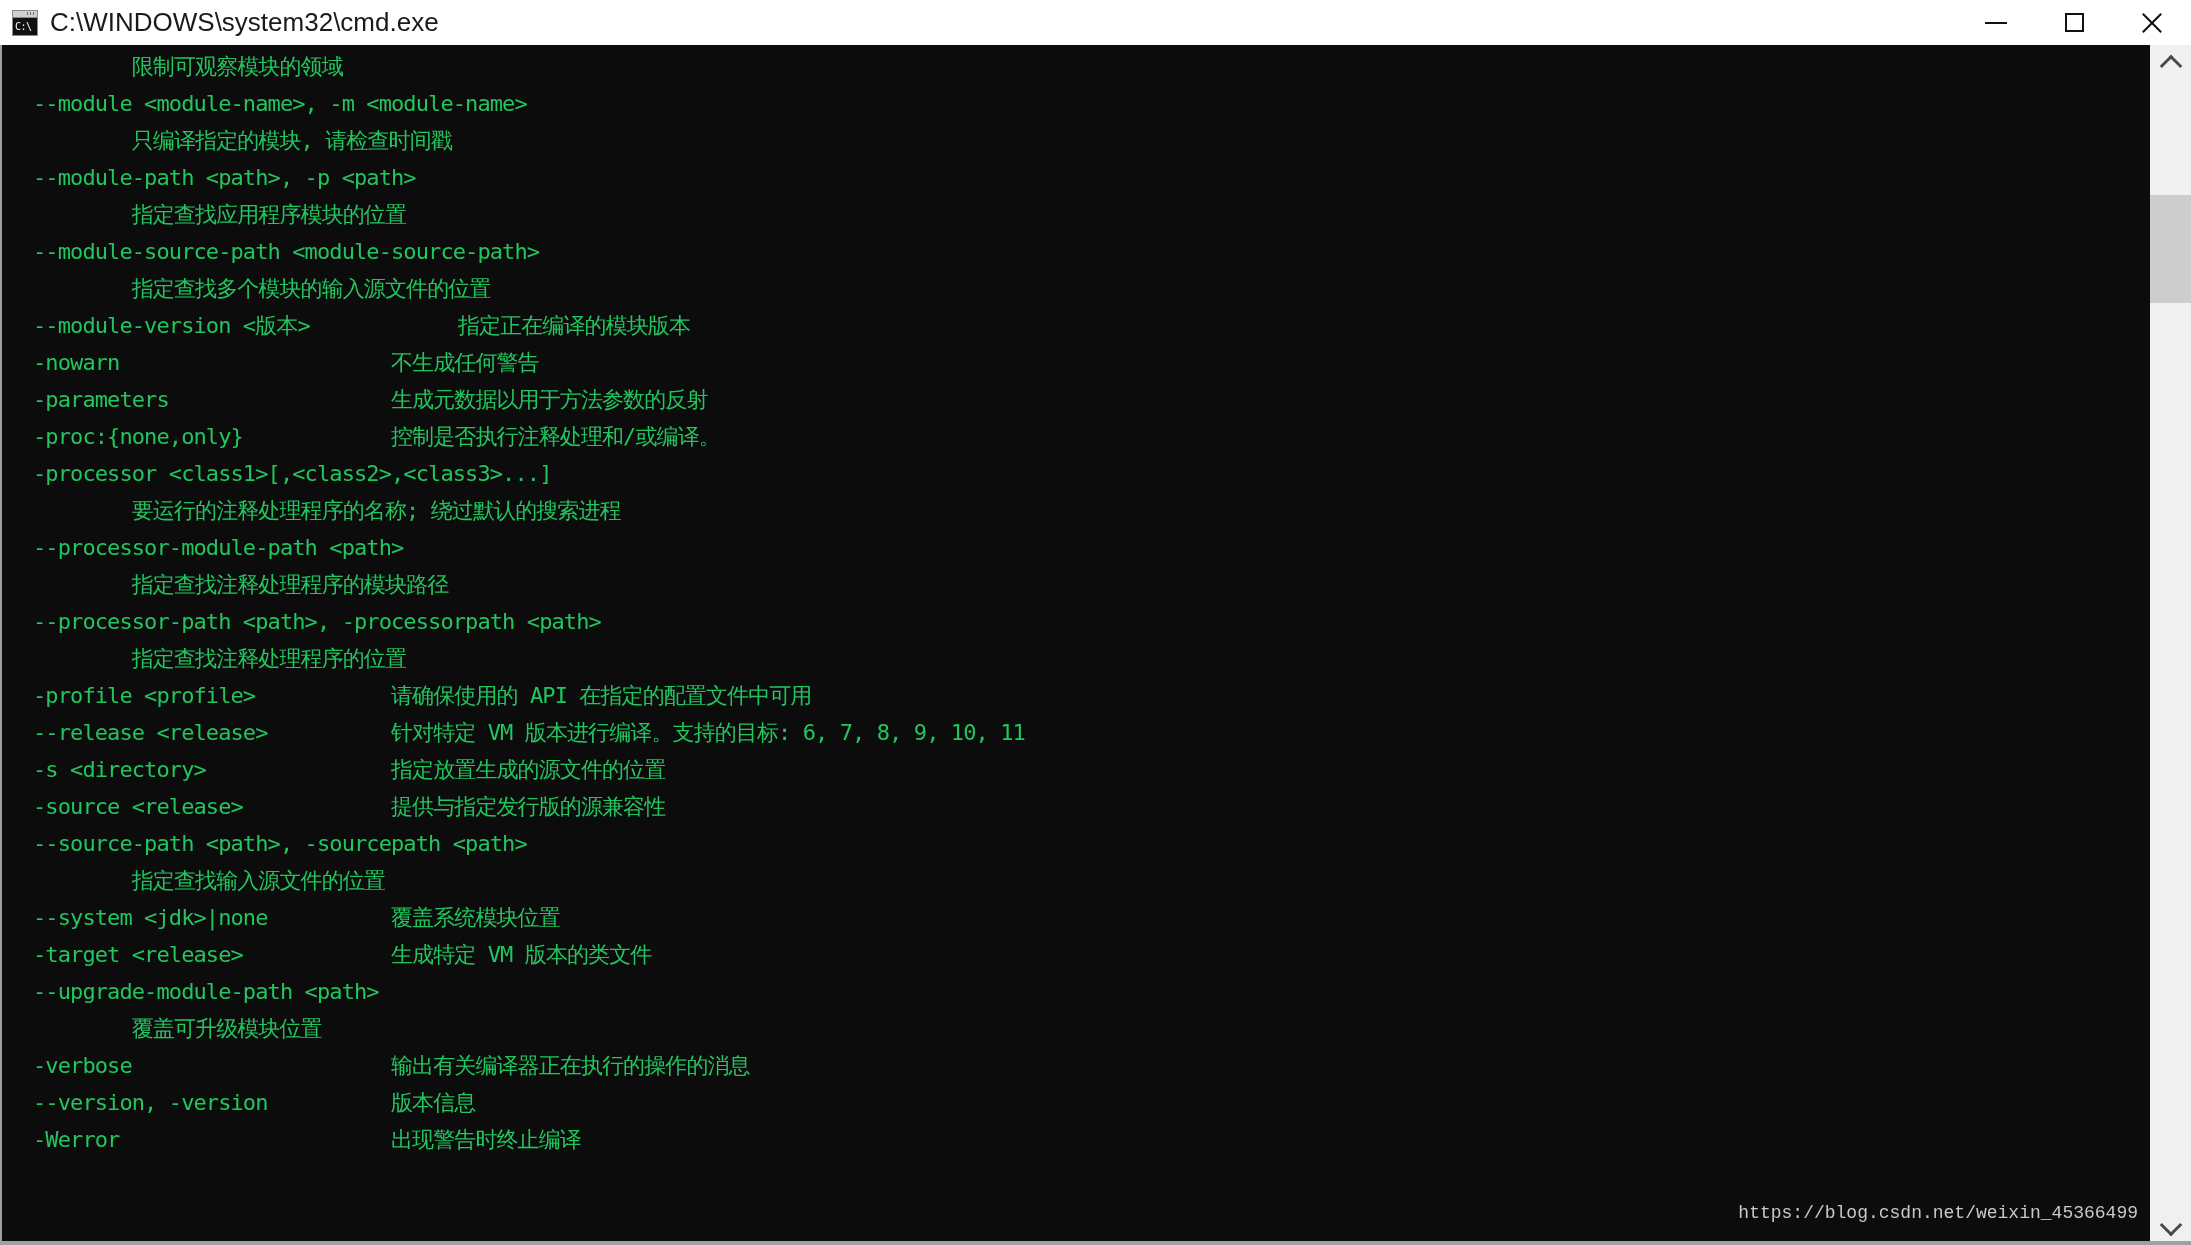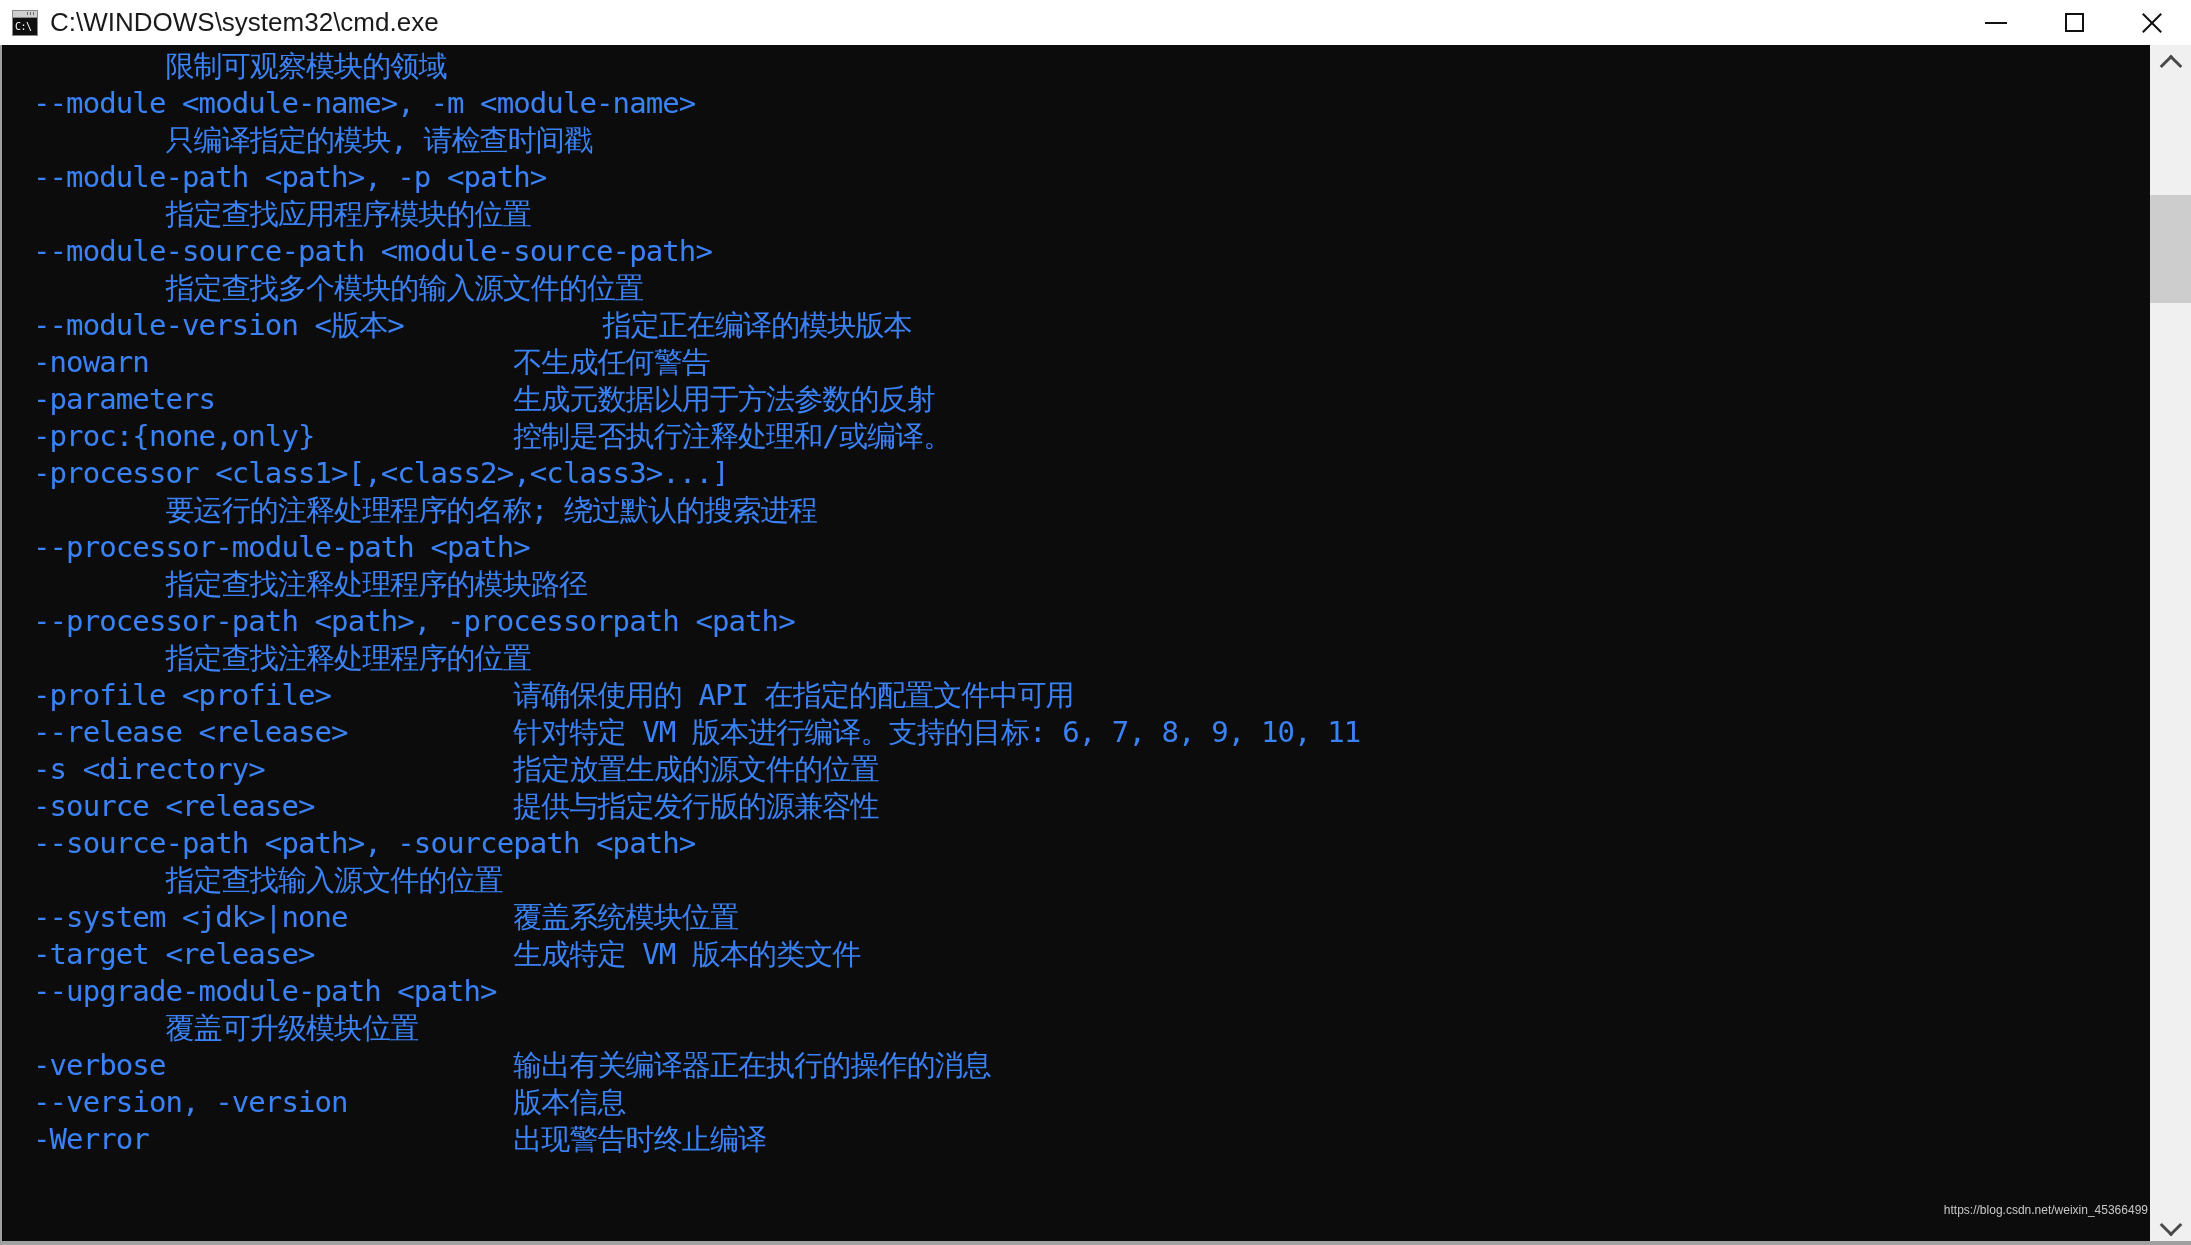--- a/index.html
+++ b/index.html
@@ -137,23 +137,23 @@
     top: 45px;
     width: 2150px;
     height: 1196px;
     background: #0c0c0c;
     overflow: hidden;
   }
   #console-text {
     position: absolute;
     left: 33px;
     top: 3px;
-    color: #3b82f6;
+    color: #22c55e;
     font-family: "DejaVu Sans Mono", "Liberation Mono", monospace;
-    font-size: 29px;
+    font-size: 22px;
     line-height: 37px;
     white-space: pre;
     letter-spacing: -0.9px;
   }
   .crow { height: 37px; }
 
   
   #prompt-line {
     position: absolute;
     left: 0px;
@@ -162,25 +162,25 @@
     font-family: "DejaVu Sans Mono", "Liberation Mono", monospace;
     font-size: 27px;
     line-height: 37px;
     white-space: pre;
     letter-spacing: -0.9px;
   }
 
   
   #watermark {
     position: absolute;
-    right: 2px;
+    right: 12px;
     top: 1158px;
     color: #c8c8c8;
-    font-size: 12px;
-    font-family: Liberation Sans, sans-serif;
+    font-size: 18px;
+    font-family: Liberation Mono, monospace;
     white-space: nowrap;
   }
 
   
   #scrollbar {
     position: absolute;
     right: 0;
     top: 45px;
     width: 41px;
     height: 1200px;

